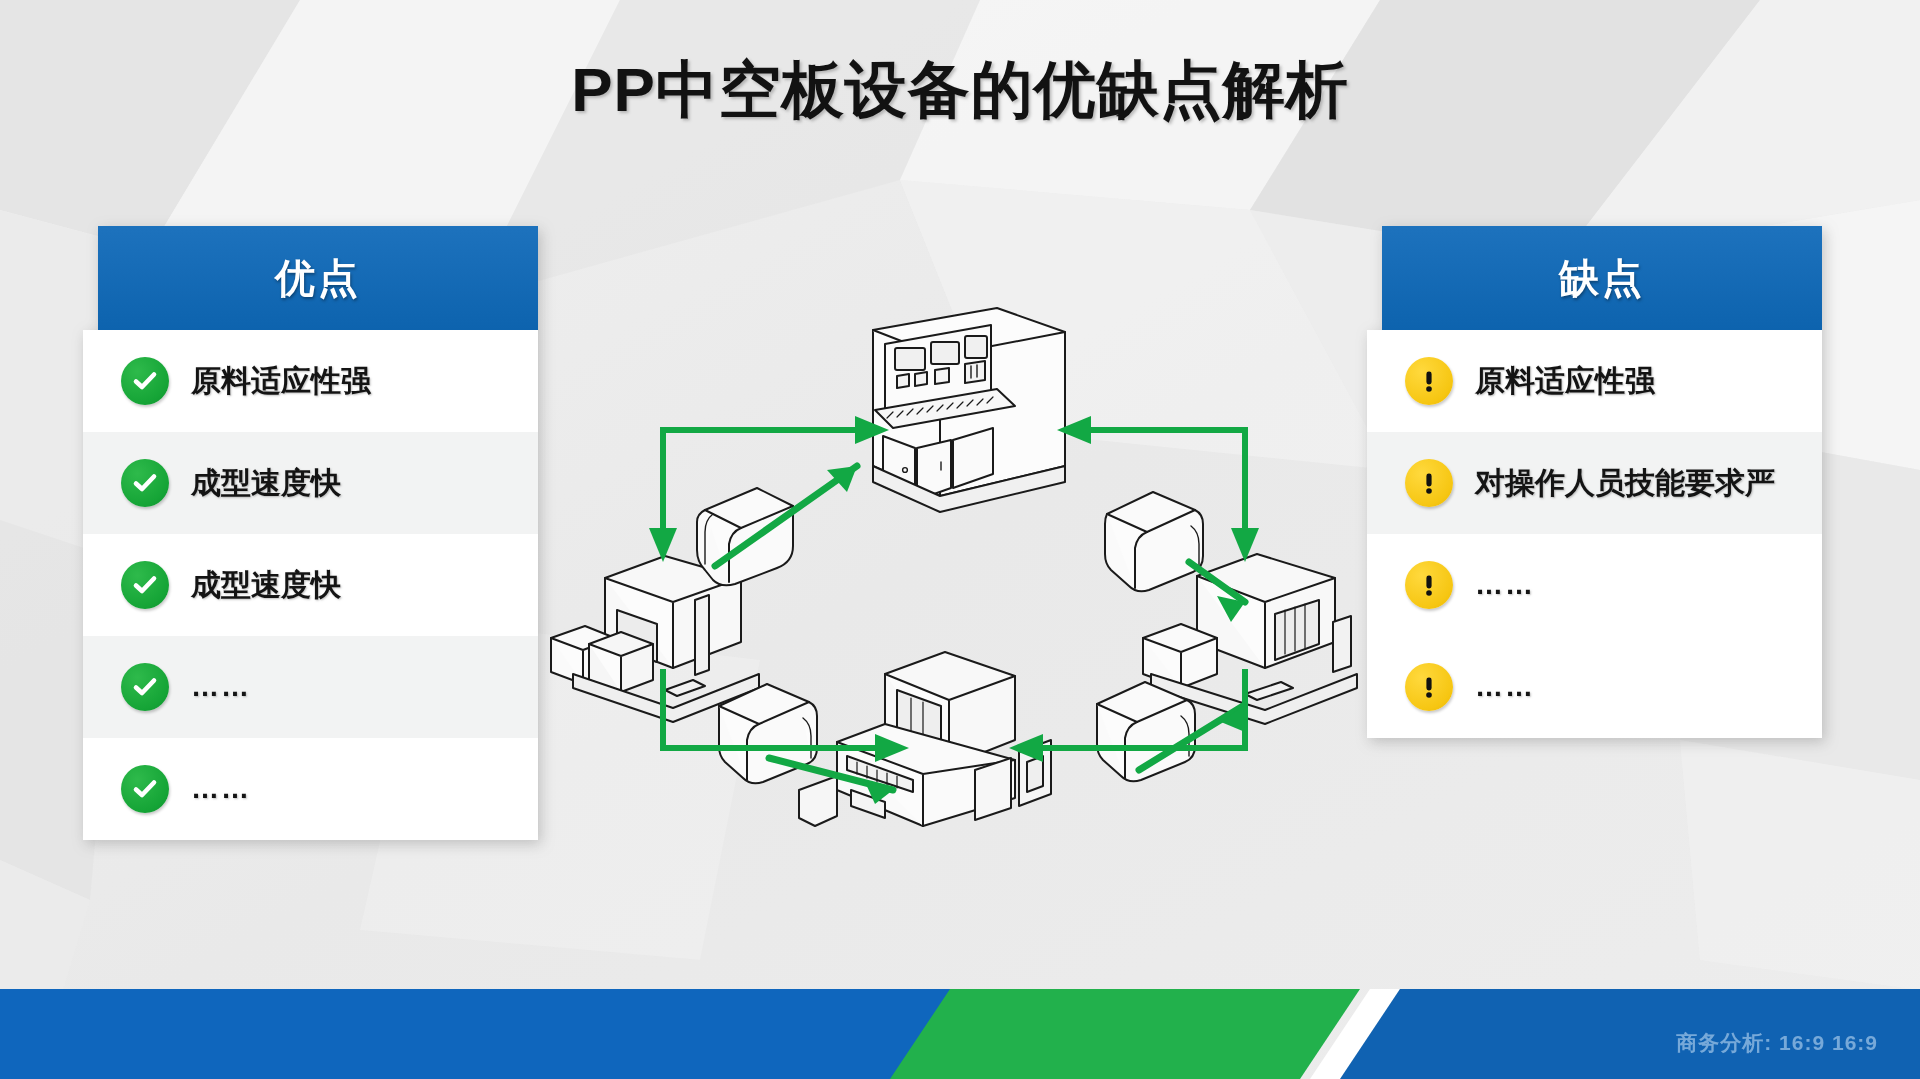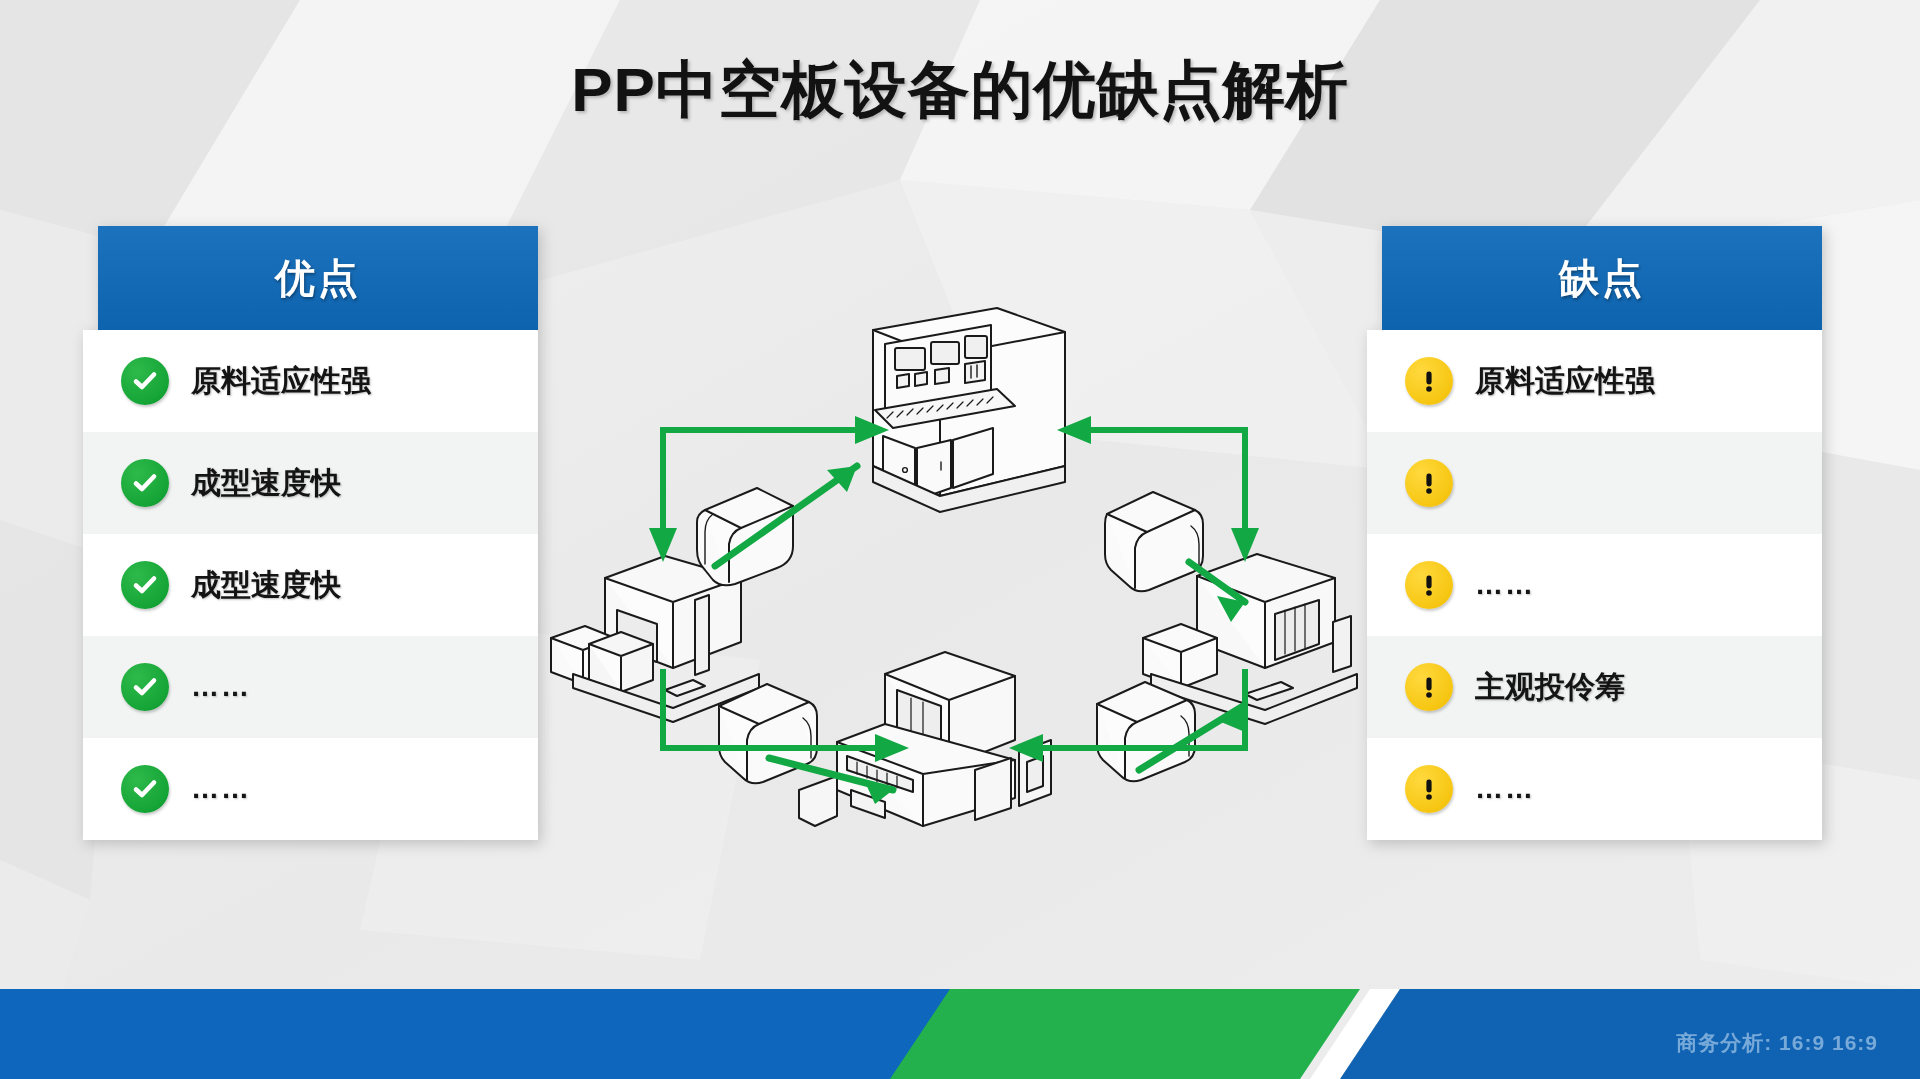--- a/index.html
+++ b/index.html
@@ -212,41 +212,33 @@
         <span class="row-label">原料适应性强</span>
       </div>
 
       <div class="panel-row alt">
         <span class="row-icon warn">
           <svg width="30" height="30" viewBox="0 0 30 30">
             <rect x="12.4" y="5.5" width="5.2" height="13" rx="2.4" fill="#111111"></rect>
             <circle cx="15" cy="23" r="2.8" fill="#111111"></circle>
           </svg>
         </span>
+        <span class="row-label">对操作人员技能要求严</span>
       </div>
 
       <div class="panel-row plain">
         <span class="row-icon warn">
           <svg width="30" height="30" viewBox="0 0 30 30">
             <rect x="12.4" y="5.5" width="5.2" height="13" rx="2.4" fill="#111111"></rect>
             <circle cx="15" cy="23" r="2.8" fill="#111111"></circle>
           </svg>
         </span>
         <span class="row-label ellipsis">……</span>
       </div>
 
-      <div class="panel-row alt">
-        <span class="row-icon warn">
-          <svg width="30" height="30" viewBox="0 0 30 30">
-            <rect x="12.4" y="5.5" width="5.2" height="13" rx="2.4" fill="#111111"></rect>
-            <circle cx="15" cy="23" r="2.8" fill="#111111"></circle>
-          </svg>
-        </span>
-        <span class="row-label">主观投伶筹</span>
-      </div>
 
       <div class="panel-row plain">
         <span class="row-icon warn">
           <svg width="30" height="30" viewBox="0 0 30 30">
             <rect x="12.4" y="5.5" width="5.2" height="13" rx="2.4" fill="#111111"></rect>
             <circle cx="15" cy="23" r="2.8" fill="#111111"></circle>
           </svg>
         </span>
         <span class="row-label ellipsis">……</span>
       </div>

